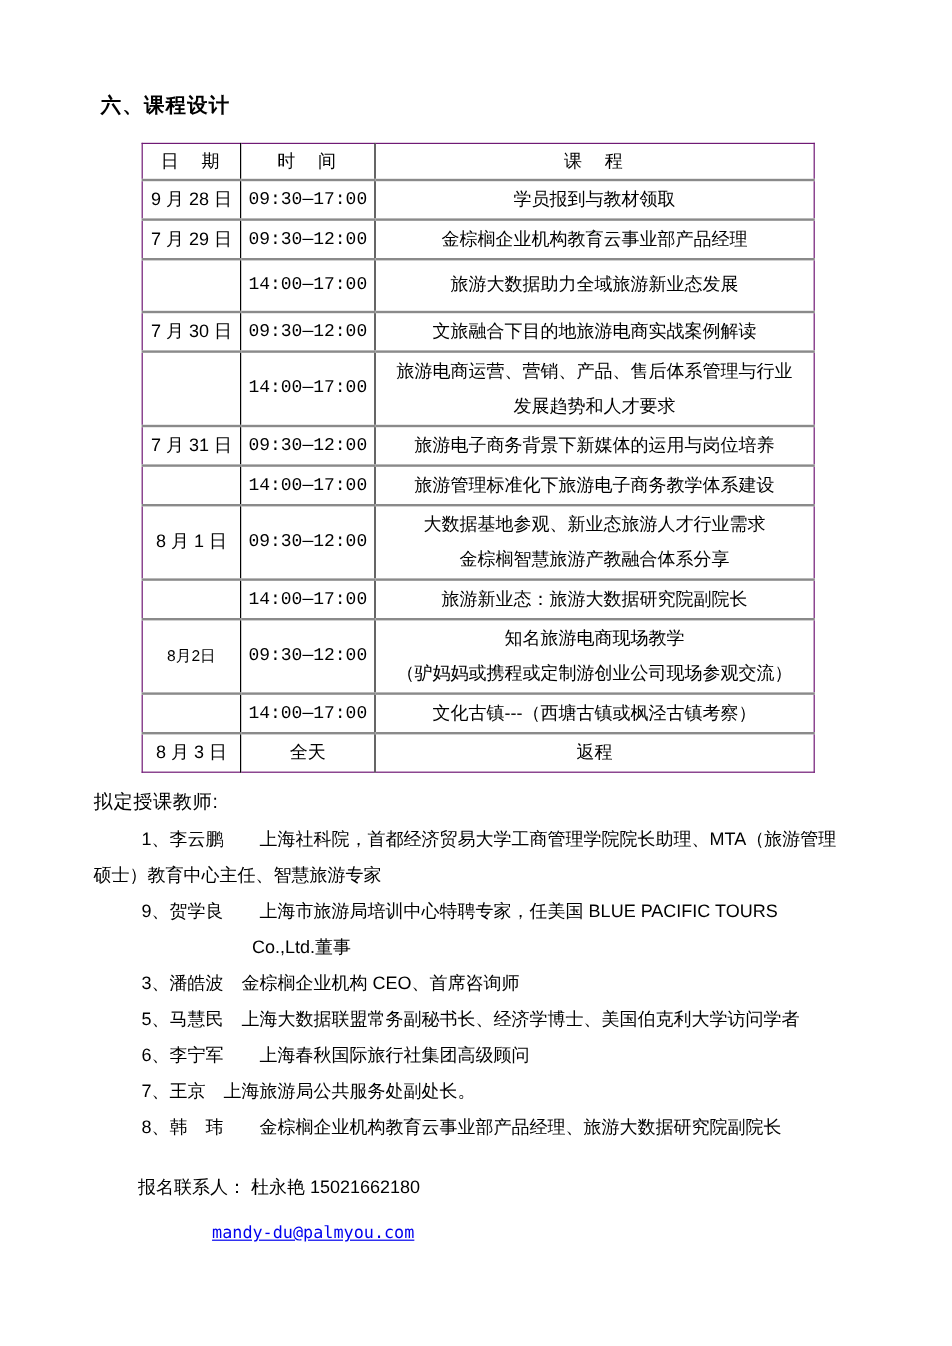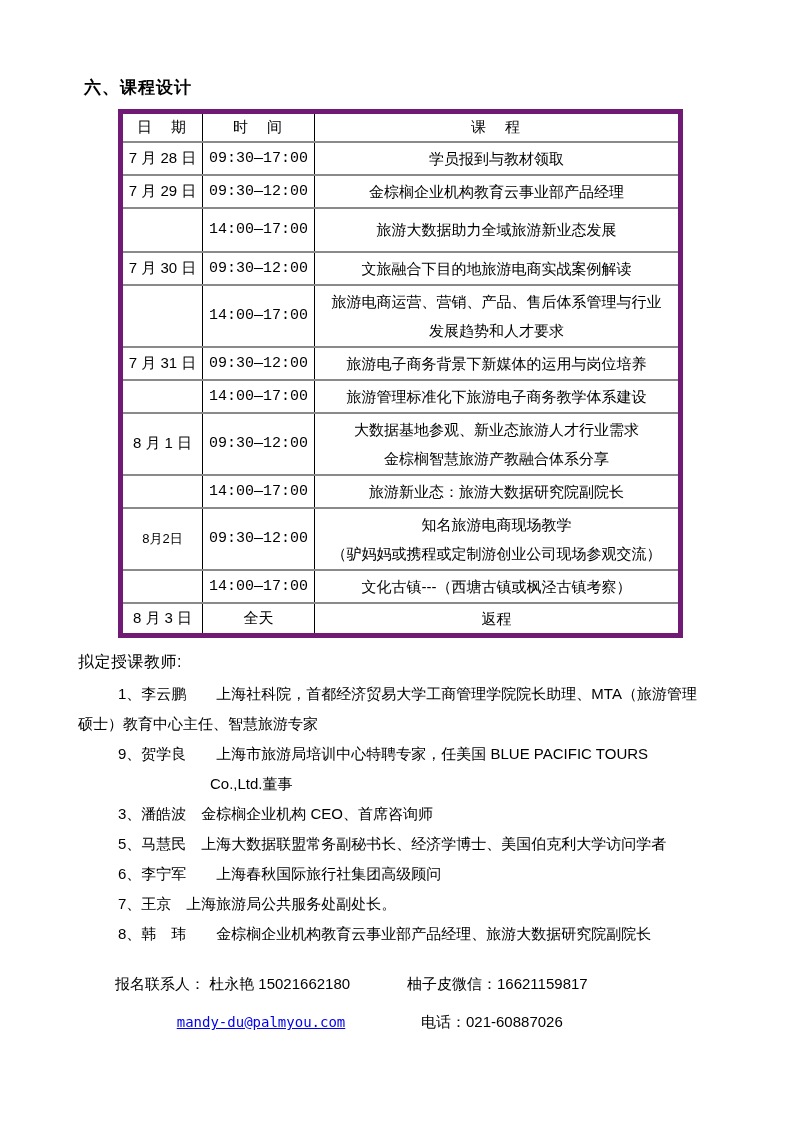--- a/index.html
+++ b/index.html
@@ -16,30 +16,30 @@
   }
   .page {
     box-sizing: border-box;
     width: 793px;
     height: 1122px;
     padding: 76px 70px 0 78px;
   }
   .doc-title {
     font-size: 17px;
     font-weight: bold;
-    margin: 0 0 10px 6px;
+    margin: 0 0 20px 6px;
     letter-spacing: 1px;
   }
   
   table.schedule {
     border-collapse: collapse;
     table-layout: fixed;
     margin-left: 40px;
     width: 560px;
-    border: 5px solid #701a75;
+    border: 1px solid #701a75;
     font-size: 15px;
   }
   table.schedule col.c-date   { width: 82px; }
   table.schedule col.c-time   { width: 112px; }
   table.schedule col.c-course { width: 366px; }
   table.schedule th,
   table.schedule td {
     border-top: 2px solid #8a8a8a;
     border-left: 1px solid #000000;
     text-align: center;
@@ -109,21 +109,21 @@
         <col class="c-course">
     </colgroup>
     <tbody>
       <tr class="h-head">
         <th class="head-label">日　期</th>
         <th class="head-label time-head">时　间</th>
         <th class="head-label">课　程</th>
       </tr>
 
       <tr class="h-s">
-        <td class="date-cell">7 月 28 日</td>
+        <td class="date-cell">9 月 28 日</td>
         <td class="time-cell">09:30—17:00</td>
         <td>
             <div class="course-line">学员报到与教材领取</div>
           </td>
       </tr>
 
       <tr class="h-s">
         <td class="date-cell">7 月 29 日</td>
         <td class="time-cell">09:30—12:00</td>
         <td>
@@ -242,19 +242,15 @@
     <div>
       <div class="teacher-line indent-first">8、韩　玮　　金棕榈企业机构教育云事业部产品经理、旅游大数据研究院副院长</div>
     </div>
   </div>
 
   <div class="contact">
     <div class="contact-col-left">
       <div class="contact-line">报名联系人： 杜永艳 15021662180</div>
       <div class="contact-line contact-email-line"><a class="email-link" href="#">mandy-du@palmyou.com</a></div>
     </div>
-    <div class="contact-col-right">
-      <div class="contact-line">柚子皮微信：16621159817</div>
-      <div class="contact-line contact-phone-line">电话：021-60887026</div>
-    </div>
   </div>
 
 </div>
 
 </body></html>

